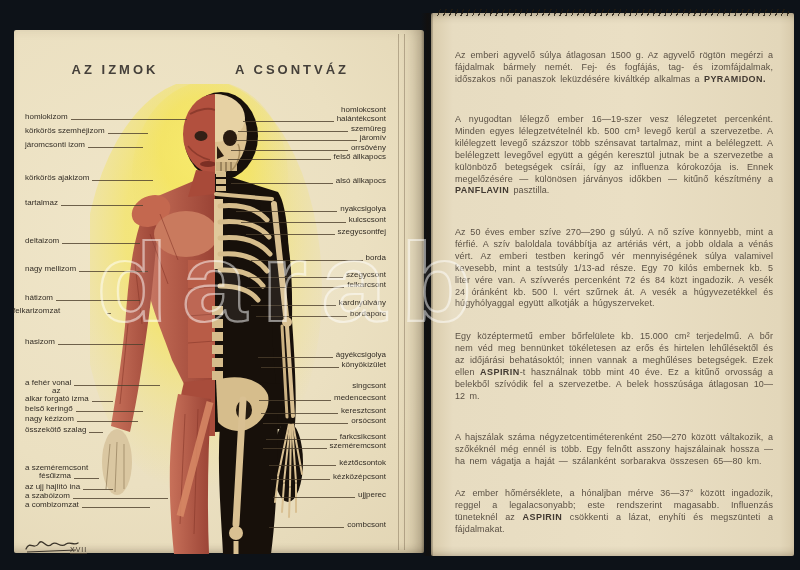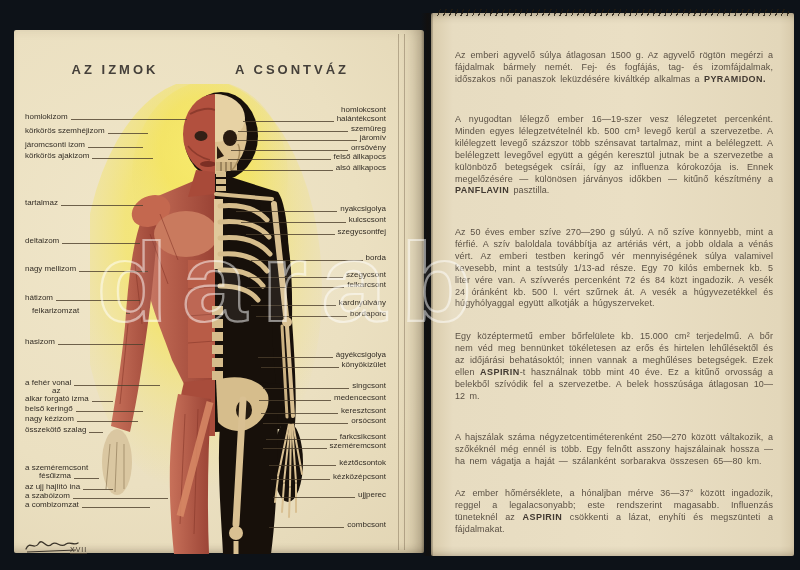--- a/index.html
+++ b/index.html
@@ -194,41 +194,41 @@
         <span class="leader"></span>
       </div>
       <div class="mlabel" style="top: 125px; left: 25px; width: 123px;">
         <span>körkörös szemhéjizom</span>
         <span class="leader"></span>
       </div>
       <div class="mlabel" style="top: 139px; left: 25px; width: 118px;">
         <span>járomcsonti izom</span>
         <span class="leader"></span>
       </div>
-      <div class="mlabel" style="top: 150px; left: 25px; width: 128px;">
+      <div class="mlabel" style="top: 172px; left: 25px; width: 128px;">
         <span>körkörös ajakizom</span>
         <span class="leader"></span>
       </div>
       <div class="mlabel" style="top: 197px; left: 25px; width: 118px;">
         <span>tartalmaz</span>
         <span class="leader"></span>
       </div>
       <div class="mlabel" style="top: 235px; left: 25px; width: 115px;">
         <span>deltaizom</span>
         <span class="leader"></span>
       </div>
       <div class="mlabel" style="top: 263px; left: 25px; width: 123px;">
         <span>nagy mellizom</span>
         <span class="leader"></span>
       </div>
       <div class="mlabel" style="top: 292px; left: 25px; width: 115px;">
         <span>hátizom</span>
         <span class="leader"></span>
       </div>
-      <div class="mlabel" style="top: 305px; left: 32px; width: 93px; gap: 44px;">
+      <div class="mlabel" style="top: 305px; left: 13px; width: 93px; gap: 44px;">
         <span>felkarizomzat</span>
         <span class="leader"></span>
       </div>
       <div class="mlabel" style="top: 336px; left: 25px; width: 118px;">
         <span>hasizom</span>
         <span class="leader"></span>
       </div>
       <div class="mlabel" style="top: 377px; left: 25px; width: 135px;">
         <span>a fehér vonal</span>
         <span class="leader"></span>
@@ -290,21 +290,21 @@
         <span>járomív</span>
       </div>
       <div class="blabel" style="top: 142px; left: 231px; width: 155px;">
         <span class="leader"></span>
         <span>orrsövény</span>
       </div>
       <div class="blabel" style="top: 151px; left: 228px; width: 158px;">
         <span class="leader"></span>
         <span>felső állkapocs</span>
       </div>
-      <div class="blabel" style="top: 162px; left: 231px; width: 155px; justify-content: flex-end;">
+      <div class="blabel" style="top: 175px; left: 231px; width: 155px; justify-content: flex-end;">
         <span class="leader"></span>
         <span>alsó állkapocs</span>
       </div>
       <div class="blabel" style="top: 203px; left: 236px; width: 150px;">
         <span class="leader"></span>
         <span>nyakcsigolya</span>
       </div>
       <div class="blabel" style="top: 214px; left: 241px; width: 145px; text-align: center;">
         <span class="leader"></span>
         <span>kulcscsont</span>
@@ -334,21 +334,21 @@
         <span>bordaporc</span>
       </div>
       <div class="blabel" style="top: 349px; left: 258px; width: 128px;">
         <span class="leader"></span>
         <span>ágyékcsigolya</span>
       </div>
       <div class="blabel" style="top: 359px; left: 261px; width: 125px;">
         <span class="leader"></span>
         <span>könyökízület</span>
       </div>
-      <div class="blabel" style="top: 380px; left: 263px; width: 123px;">
+      <div class="blabel" style="top: 380px; left: 263px; width: 123px; flex-direction: column;">
         <span class="leader"></span>
         <span>singcsont</span>
       </div>
       <div class="blabel" style="top: 392px; left: 259px; width: 127px;">
         <span class="leader"></span>
         <span>medencecsont</span>
       </div>
       <div class="blabel" style="top: 405px; left: 261px; width: 125px;">
         <span class="leader"></span>
         <span>keresztcsont</span>

